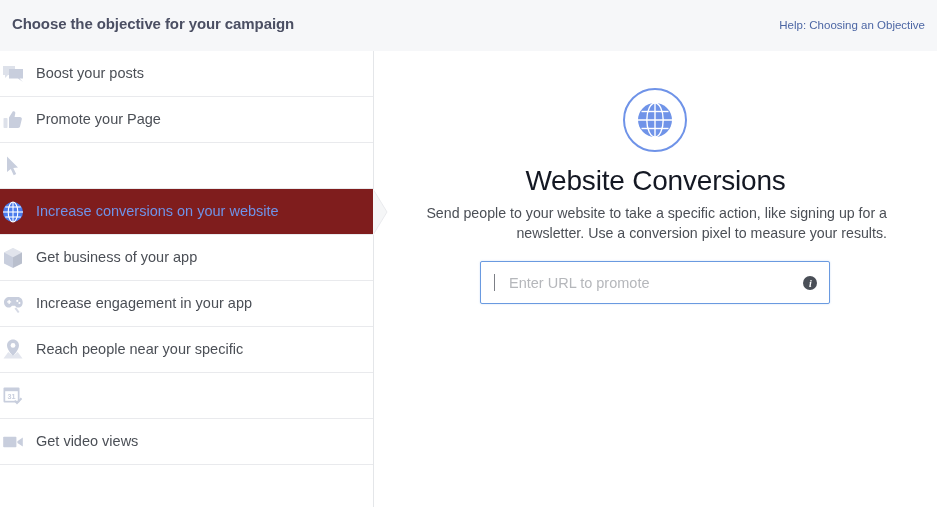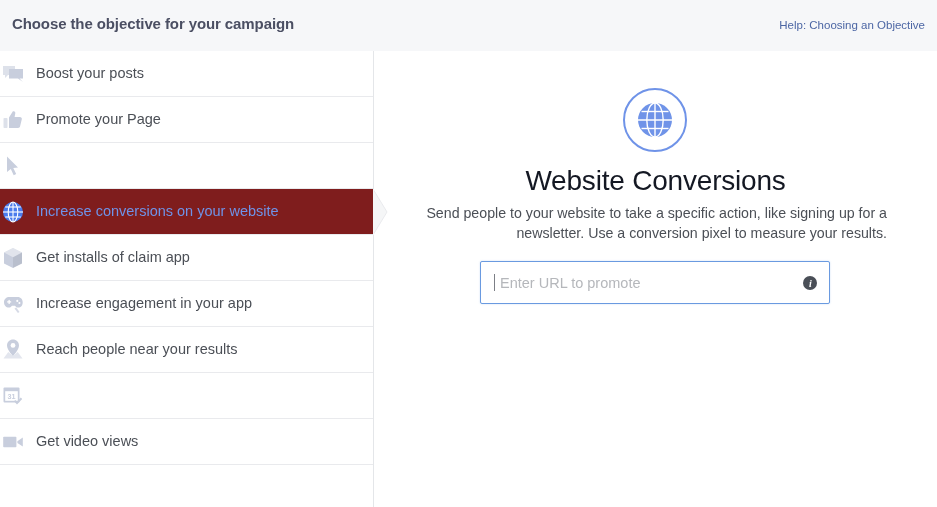--- a/index.html
+++ b/index.html
@@ -173,21 +173,21 @@
     width: 1px;
     height: 17px;
     background: #7c7f86;
     margin-left: 13px;
     flex: 0 0 auto;
   }
   .url-placeholder {
     flex: 1 1 auto;
     font-size: 14.5px;
     color: #b5b7bb;
-    margin-left: 5px;
+    margin-left: 14px;
     white-space: nowrap;
     overflow: hidden;
   }
   .url-info {
     flex: 0 0 auto;
     margin-right: 12px;
     width: 14px;
     height: 14px;
   }
   .url-info svg { display: block; }
@@ -250,21 +250,21 @@
         </div>
       </div>
       <div class="obj-row">
         <span class="obj-icon">
           <svg width="24" height="24" viewBox="0 0 24 24">
         <path d="M12 2l9 4.6v10.8L12 22l-9-4.6V6.6z" fill="#c8cedd"></path>
         <path d="M12 2l9 4.6-9 4.6L3 6.6z" fill="#ffffff" opacity="0.45"></path>
         <path d="M12 11.2v10.8l9-4.6V6.6z" fill="#000000" opacity="0.07"></path>
       </svg>
         </span>
-        <span class="obj-label">Get installs of claim app</span>
+        <span class="obj-label">Get business of your app</span>
       </div>
       <div class="obj-row">
         <span class="obj-icon">
           <svg width="24" height="24" viewBox="0 0 24 24">
         <path d="M8.5 5h8.2c3 0 5 2.3 5 5.4 0 3-1.8 5.2-4.4 5.2-1.5 0-2.3-0.7-3.3-1.9h-3c-1 1.2-1.8 1.9-3.3 1.9C5.1 15.6 3 13.3 3 10.2 3 7 5.3 5 8.5 5z" fill="#c8cedd"></path>
         <g fill="#ffffff">
           <rect x="6" y="9.3" width="4.3" height="1.3" rx="0.6"></rect>
           <rect x="7.5" y="7.8" width="1.3" height="4.3" rx="0.6"></rect>
           <circle cx="16.3" cy="8.9" r="1.05"></circle>
           <circle cx="18.4" cy="11" r="1.05"></circle>
@@ -275,21 +275,21 @@
         <span class="obj-label">Increase engagement in your app</span>
       </div>
       <div class="obj-row">
         <span class="obj-icon">
           <svg width="24" height="24" viewBox="0 0 24 24">
         <path d="M2.5 20.5l4.8-6.6 4.7 4 4.7-4 4.8 6.6z" fill="#c8cedd" opacity="0.5"></path>
         <path d="M12 1.6c-3.3 0-6 2.6-6 5.9 0 4.4 6 10.5 6 10.5s6-6.1 6-10.5c0-3.3-2.7-5.9-6-5.9z" fill="#c8cedd"></path>
         <circle cx="12" cy="7.4" r="2.4" fill="#ffffff"></circle>
       </svg>
         </span>
-        <span class="obj-label">Reach people near your results</span>
+        <span class="obj-label">Reach people near your specific</span>
       </div>
       <div class="obj-row">
         <span class="obj-icon">
           <svg width="24" height="24" viewBox="0 0 24 24">
         <rect x="2.5" y="3.5" width="16" height="15" rx="1" fill="#c8cedd"></rect>
         <rect x="4.2" y="7.2" width="12.6" height="9.6" fill="#ffffff"></rect>
         <text x="10.5" y="15" font-family="Liberation Sans, sans-serif" font-size="7.2" font-weight="bold" fill="#c8cedd" text-anchor="middle">31</text>
         <path d="M13 17.2l3 3.3 5.2-5.6-1.4-1.3-3.8 4.1-1.7-1.8z" fill="#c8cedd"></path>
       </svg>
         </span>

